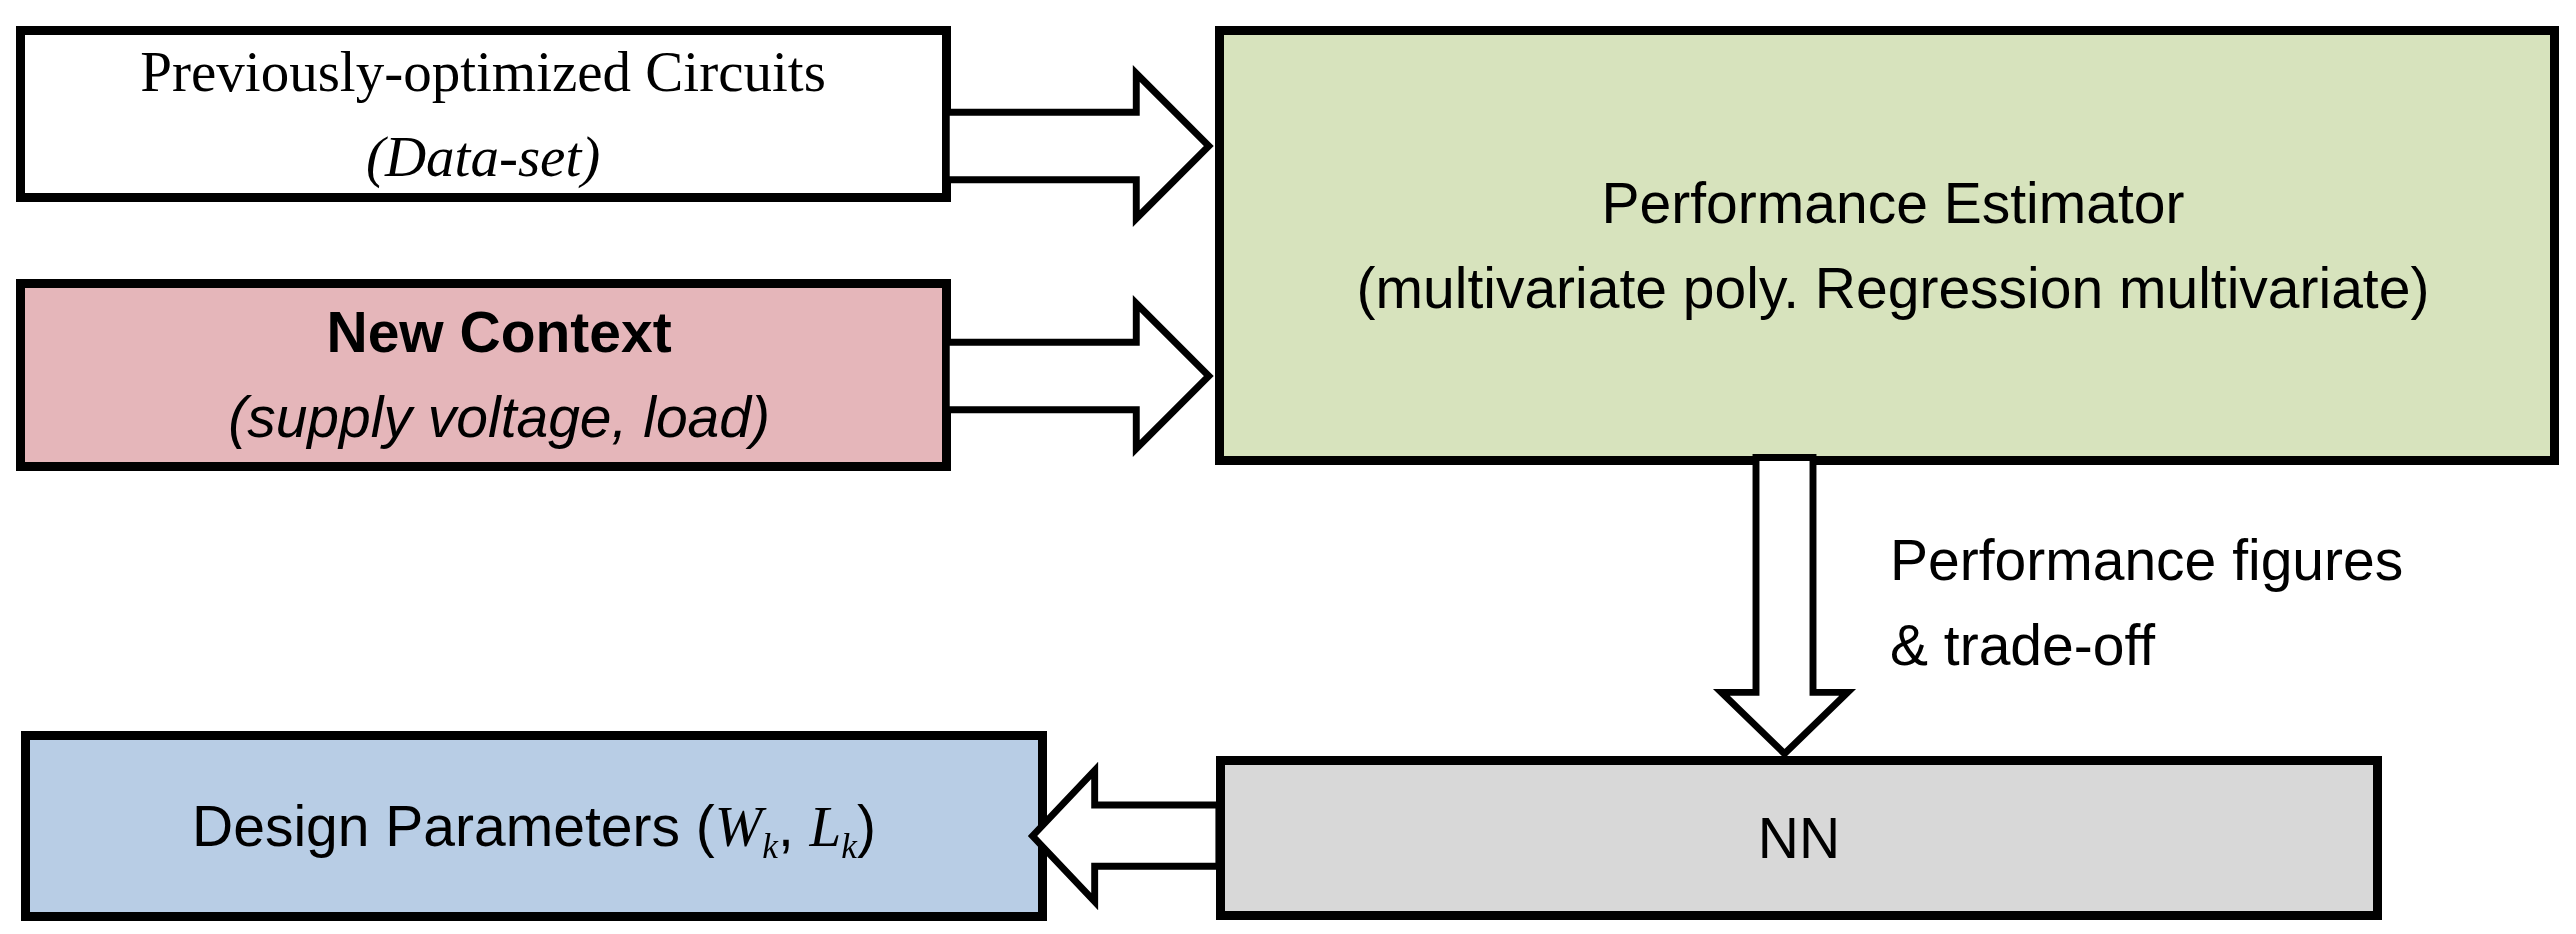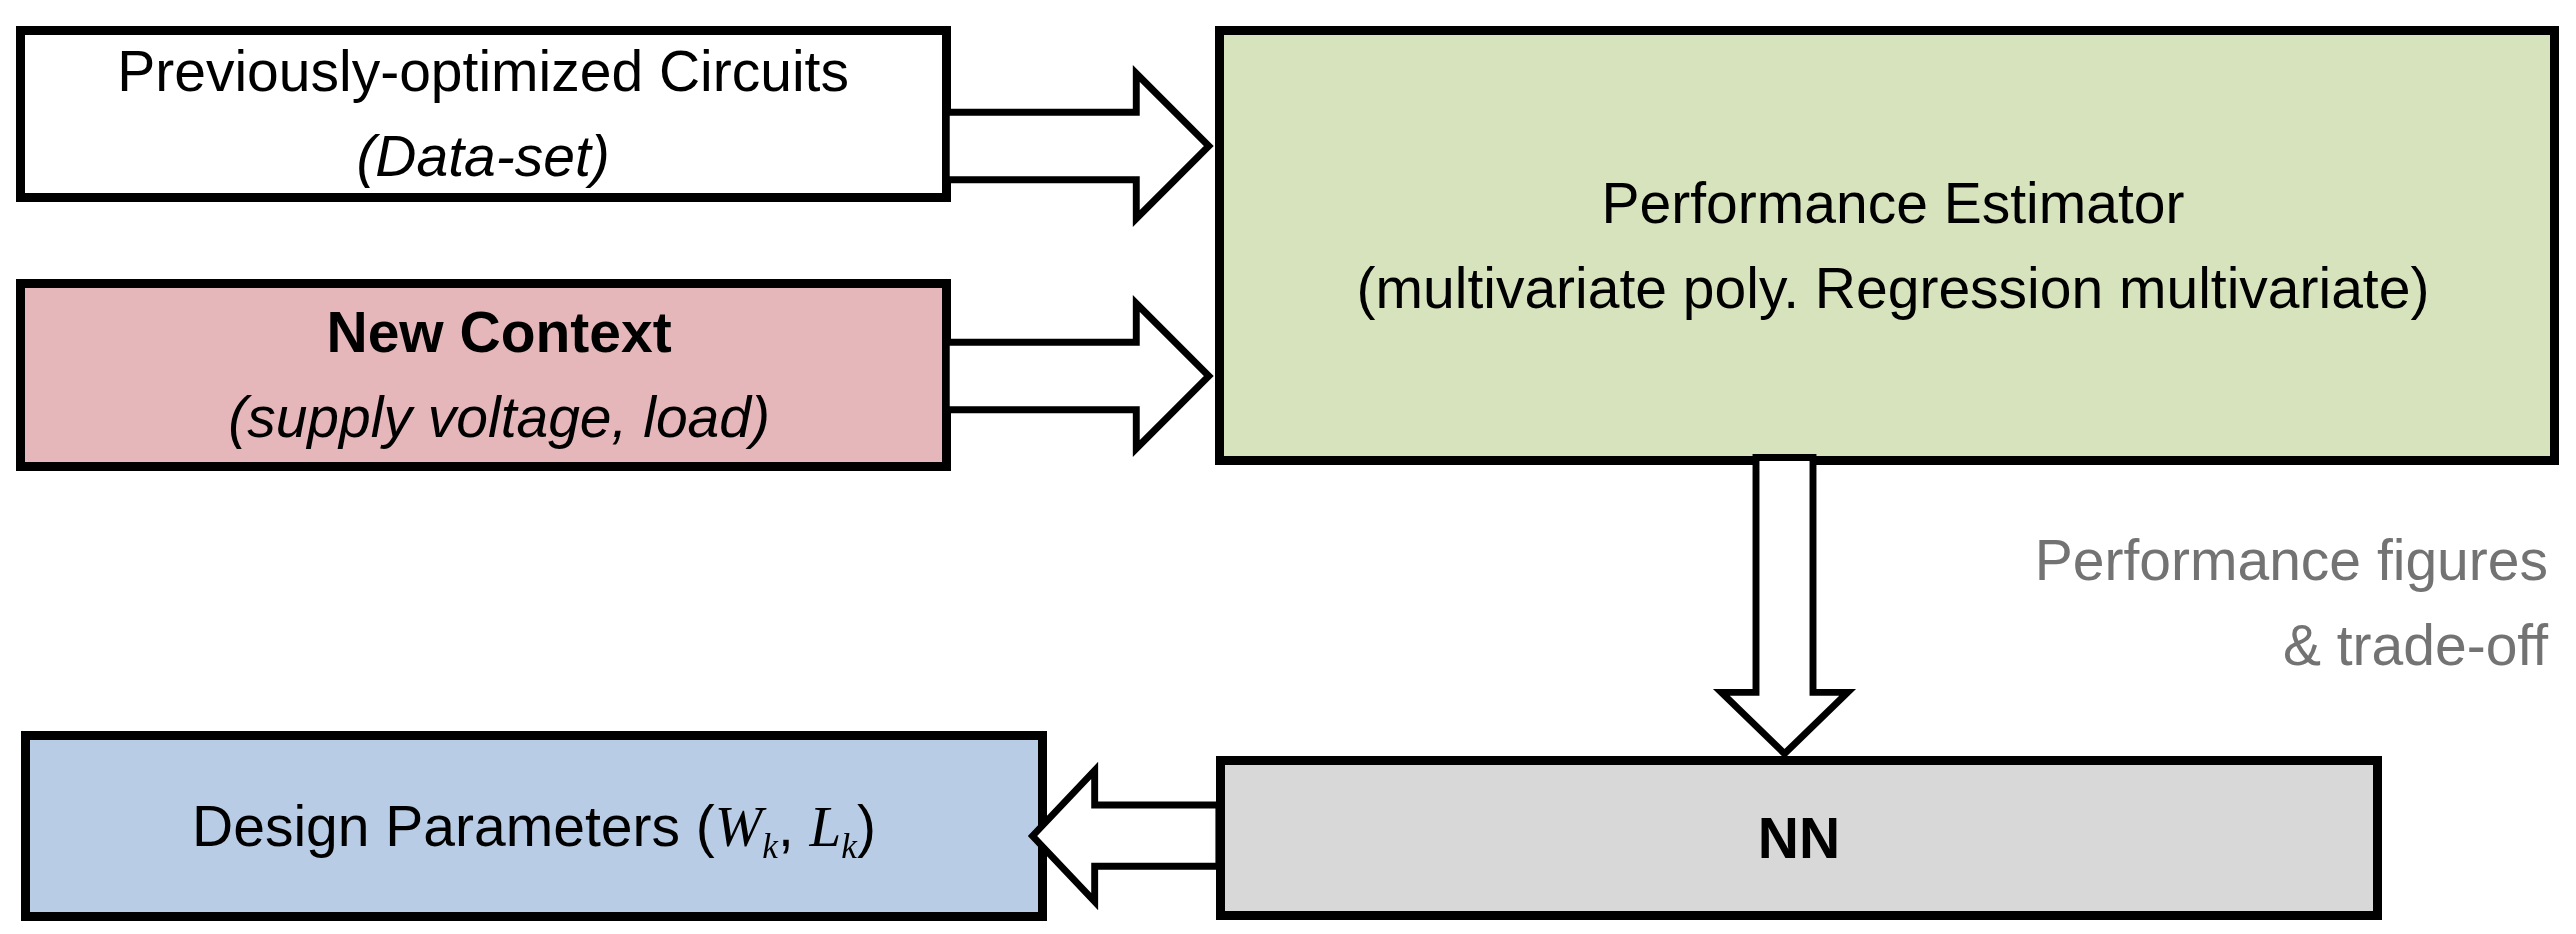--- a/index.html
+++ b/index.html
@@ -25,24 +25,24 @@
     align-items: center;
     justify-content: center;
     text-align: center;
     font-size: 57px;
     line-height: 85px;
   }
   .box span { white-space: nowrap; }
   .line-bold   { font-weight: bold; }
   .line-italic { font-style: italic; }
 
-  #box-dataset   { left: 15.6px;   top: 26px;  width: 935px; height: 176px; }
+  #box-dataset   { left: 15.6px;   top: 26px;  width: 935px; height: 176px; font-family: Liberation Serif, serif; }
   #box-context   { left: 15.6px;   top: 279px; width: 935px; height: 192px; }
   #box-estimator { left: 1215px; top: 26px;  width: 1344px; height: 439px; padding-left: 12px; }
-  #box-nn        { left: 1216px; top: 756px; width: 1166px; height: 164px; font-weight: bold; }
+  #box-nn        { left: 1216px; top: 756px; width: 1166px; height: 164px; }
   #box-design    { left: 13px;   top: 731px; width: 1026px; height: 190px; }
 
   .mvar {
     font-family: "Liberation Serif", serif;
     font-style: italic;
   }
   .mvar sub {
     font-size: 0.62em;
     line-height: 0;
   }
@@ -109,19 +109,19 @@
   </svg>
 
   <svg class="arrow-svg" id="arrow-down" viewBox="0 0 154 344">
     <polygon points="44,0 44,272 4,272 77,343 150,272 110,272 110,0" fill="#ffffff"></polygon>
   </svg>
 
   <svg class="arrow-svg" id="arrow-left" viewBox="0 0 220 160">
     <polygon points="220,44 76,44 76,4 4,80 76,156 76,115 220,115" fill="#ffffff"></polygon>
   </svg>
 
-  <div id="arrow-label" style="color: #737373; text-align: right;">
+  <div id="arrow-label" style="color: #000000;">
     <span>Performance figures</span>
     <span>&amp; trade-off</span>
   </div>
 
 </div>
 
 
 </body></html>

